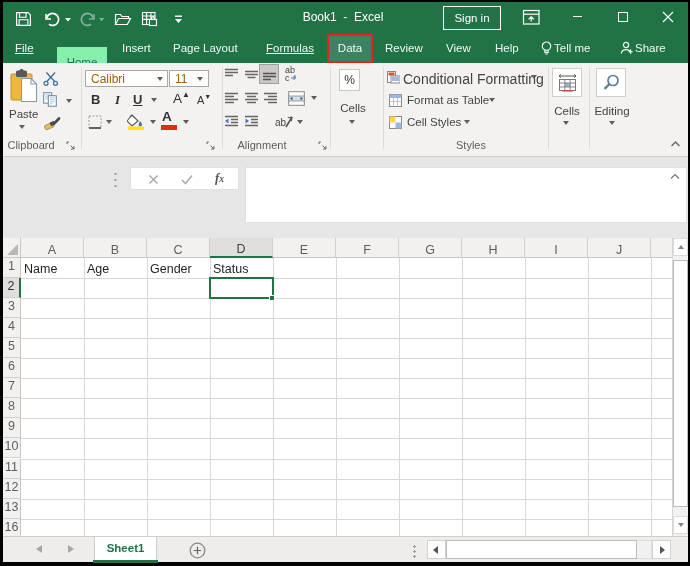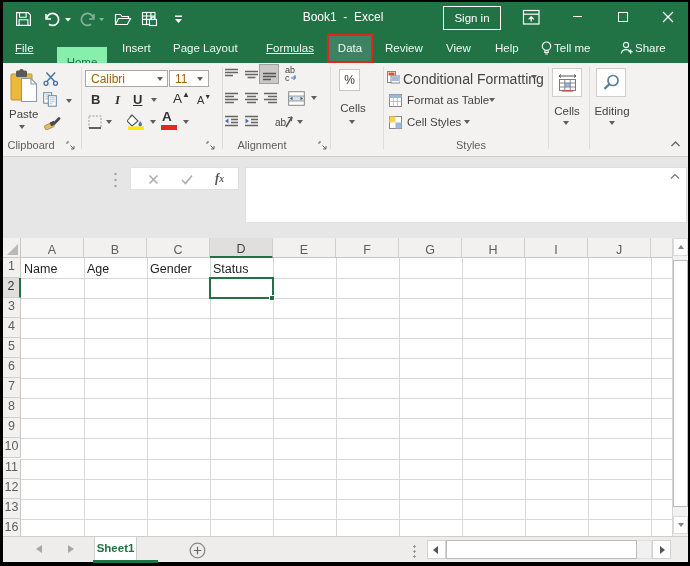--- a/index.html
+++ b/index.html
@@ -365,21 +365,21 @@
     </div>
     <div class="abs" style="left:0;top:22px;width:15px;height:247px;background:#fff;border:1px solid #bdbcbb;box-sizing:border-box;"></div>
     <div class="abs" style="left:0;top:278px;width:15px;height:18px;background:#fdfdfd;border:1px solid #dcdbda;box-sizing:border-box;">
       <div style="position:absolute;left:4px;top:6px;width:0;height:0;border-left:3.5px solid transparent;border-right:3.5px solid transparent;border-top:4.5px solid #848484;"></div>
     </div>
   </div>
 </div>
 <div class="abs" id="sheetbar">
   <div class="abs" style="left:33px;top:8px;width:0;height:0;border-top:4.5px solid transparent;border-bottom:4.5px solid transparent;border-right:6px solid #a8a7a6;"></div>
   <div class="abs" style="left:65px;top:8px;width:0;height:0;border-top:4.5px solid transparent;border-bottom:4.5px solid transparent;border-left:6px solid #a8a7a6;"></div>
-  <div class="abs" style="left:91px;top:0;width:43px;height:23px;background:#fff;border-left:1px solid #cfcecd;border-right:1px solid #cfcecd;box-sizing:border-box;text-align:center;line-height:23px;font-size:11.5px;font-weight:bold;color:#217346;">Sheet1</div>
+  <div class="abs" style="left:91px;top:0;width:63px;height:23px;background:#fff;border-left:1px solid #cfcecd;border-right:1px solid #cfcecd;box-sizing:border-box;text-align:center;line-height:23px;font-size:11.5px;font-weight:bold;color:#217346;">Sheet1</div>
   <div class="abs" style="left:90px;top:23px;width:65px;height:3px;background:#1f7244;"></div>
   <svg class="abs" style="left:186px;top:5px;" width="17" height="17" viewBox="0 0 17 17">
     <circle cx="8.5" cy="8.5" r="7.3" fill="none" stroke="#8a8988" stroke-width="1.3"></circle>
     <path d="M8.5,4.8 v7.4 M4.8,8.5 h7.4" stroke="#666" stroke-width="1.2"></path>
   </svg>
   <div class="abs" style="left:410px;top:7px;width:3px;height:14px;background-image:radial-gradient(circle,#9a9a9a 1px,transparent 1.2px);background-size:3px 5px;"></div>
   <div class="abs" style="left:424px;top:3px;width:19px;height:19px;background:#fdfdfd;border:1px solid #d3d2d1;box-sizing:border-box;">
     <div style="position:absolute;left:5px;top:4.5px;width:0;height:0;border-top:4px solid transparent;border-bottom:4px solid transparent;border-right:5px solid #555;"></div>
   </div>
   <div class="abs" style="left:443px;top:3px;width:206px;height:19px;background:#f1f1f1;border:1px solid #e0dfde;box-sizing:border-box;"></div>

